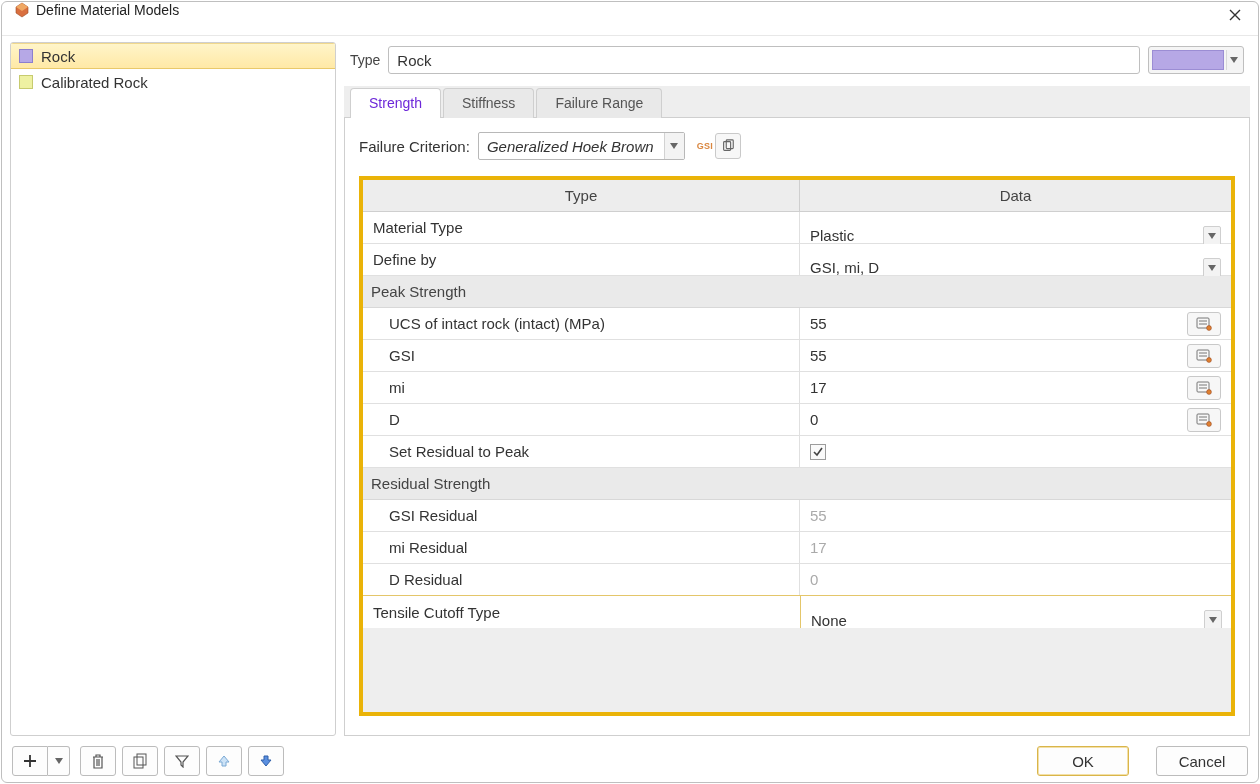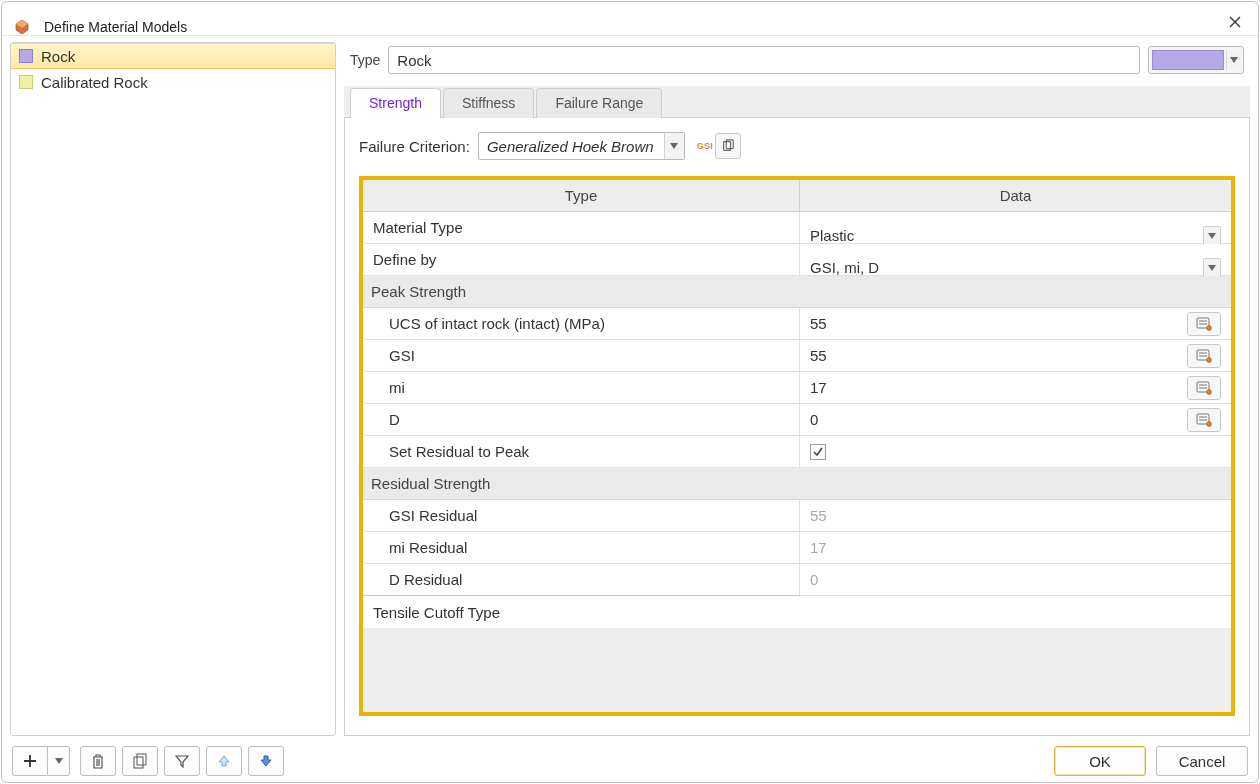--- a/index.html
+++ b/index.html
@@ -17,22 +17,22 @@
     width: 1258px; height: 782px;
     margin: 1px;
     border-radius: 6px;
     display: flex;
     flex-direction: column;
     background: #fff;
   }
   .titlebar {
     height: 34px;
     display: flex;
-    align-items: flex-end;
-    gap: 14px;
+    align-items: flex-start;
+    gap: 6px;
     padding: 0 8px 0 12px;
     border-bottom: 1px solid #e8e8e8;
   }
   .titlebar .app-icon {
     width: 16px; height: 16px;
     display: inline-block;
   }
   .title-text { flex: 1; font-size: 14px; color: #222; }
   .close-btn {
     width: 30px; height: 26px;
@@ -502,20 +502,30 @@
           <div class="cell right">
             <span class="disabled-val">17</span>
           </div>
 
           <div class="cell indent">D Residual</div>
           <div class="cell right">
             <span class="disabled-val">0</span>
           </div>
 
           <div class="cell tc-row-left">Tensile Cutoff Type</div>
+          <div class="cell right tc-row-right">
+            <div class="value-combo">
+              <span class="vc-text">None</span>
+              <span class="vc-arrow-wrap">
+                  <svg class="arrow-down" viewBox="0 0 8 6">
+                    <path d="M0 0 L8 0 L4 6 Z"></path>
+                  </svg>
+                </span>
+            </div>
+          </div>
 
           <div class="spacer-row"></div>
         </div>
       </div>
     </div>
 
     <div class="bottom-left">
       <div class="tb-group">
         <div class="tb-btn">
           <svg width="14" height="14" viewBox="0 0 14 14">
@@ -550,19 +560,19 @@
               <path d="M7 2 L12 8 H9 V12 H5 V8 H2 Z" fill="#cde3f7" stroke="#7aa9d4"></path>
             </svg>
         </div>
         <div class="tb-btn">
           <svg width="14" height="14" viewBox="0 0 14 14">
               <path d="M7 12 L2 6 H5 V2 H9 V6 H12 Z" fill="#5a8fe0" stroke="#2f5fa8"></path>
             </svg>
         </div>
       </div>
       <div class="spacer-flex"></div>
-      <div style="display:flex;gap:10px">
+      <div style="display:flex;gap:27px">
         <div class="dlg-btn primary">OK</div>
         <div class="dlg-btn">Cancel</div>
       </div>
     </div>
   </div>
 </div>
 
 </body></html>

